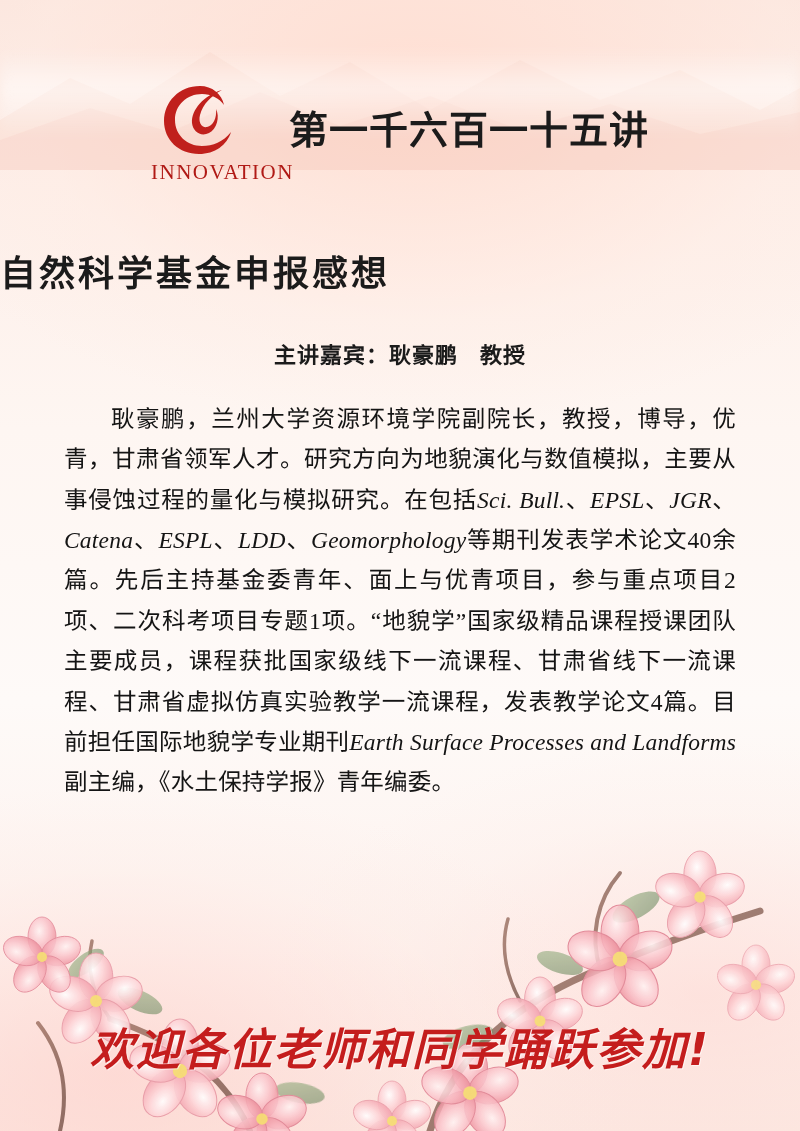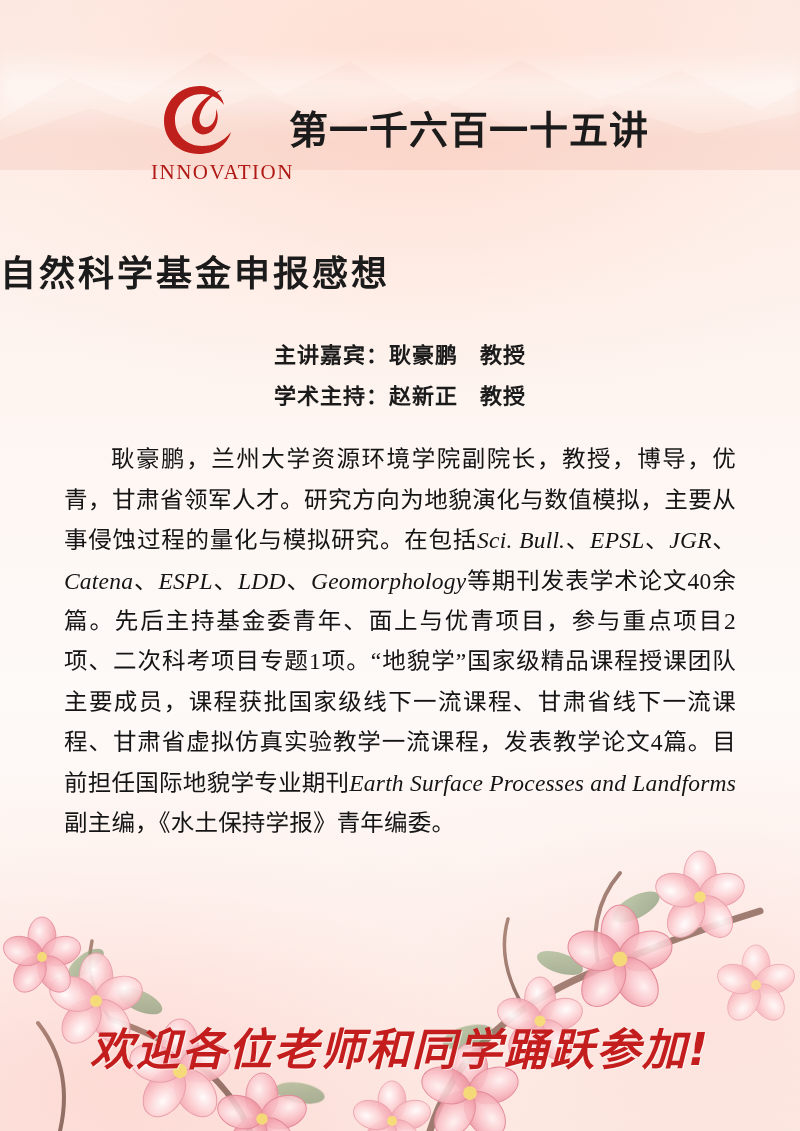--- a/index.html
+++ b/index.html
@@ -361,23 +361,20 @@
 
       <div class="lecture-no">第一千六百一十五讲</div>
     </div>
 
     <div class="main-title">自然科学基金申报感想</div>
 
     <div class="speakers">
       <div>
         <span>主讲嘉宾：</span><span>耿豪鹏</span><span class="gap"></span><span>教授</span>
       </div>
-      <div>
-        <span>学术主持：</span><span>赵新正</span><span class="gap"></span><span>教授</span>
-      </div>
     </div>
 
     <div class="bio">耿豪鹏，兰州大学资源环境学院副院长，教授，博导，优青，甘肃省领军人才。研究方向为地貌演化与数值模拟，主要从事侵蚀过程的量化与模拟研究。在包括<i>Sci. Bull.</i>、<i>EPSL</i>、<i>JGR</i>、<i>Catena</i>、<i>ESPL</i>、<i>LDD</i>、<i>Geomorphology</i>等期刊发表学术论文40余篇。先后主持基金委青年、面上与优青项目，参与重点项目2项、二次科考项目专题1项。“地貌学”国家级精品课程授课团队主要成员，课程获批国家级线下一流课程、甘肃省线下一流课程、甘肃省虚拟仿真实验教学一流课程，发表教学论文4篇。目前担任国际地貌学专业期刊<i>Earth Surface Processes and Landforms</i>副主编，《水土保持学报》青年编委。</div>
 
 
     <div class="slogan">欢迎各位老师和同学踊跃参加!</div>
 
   </div>
 </div>
 

